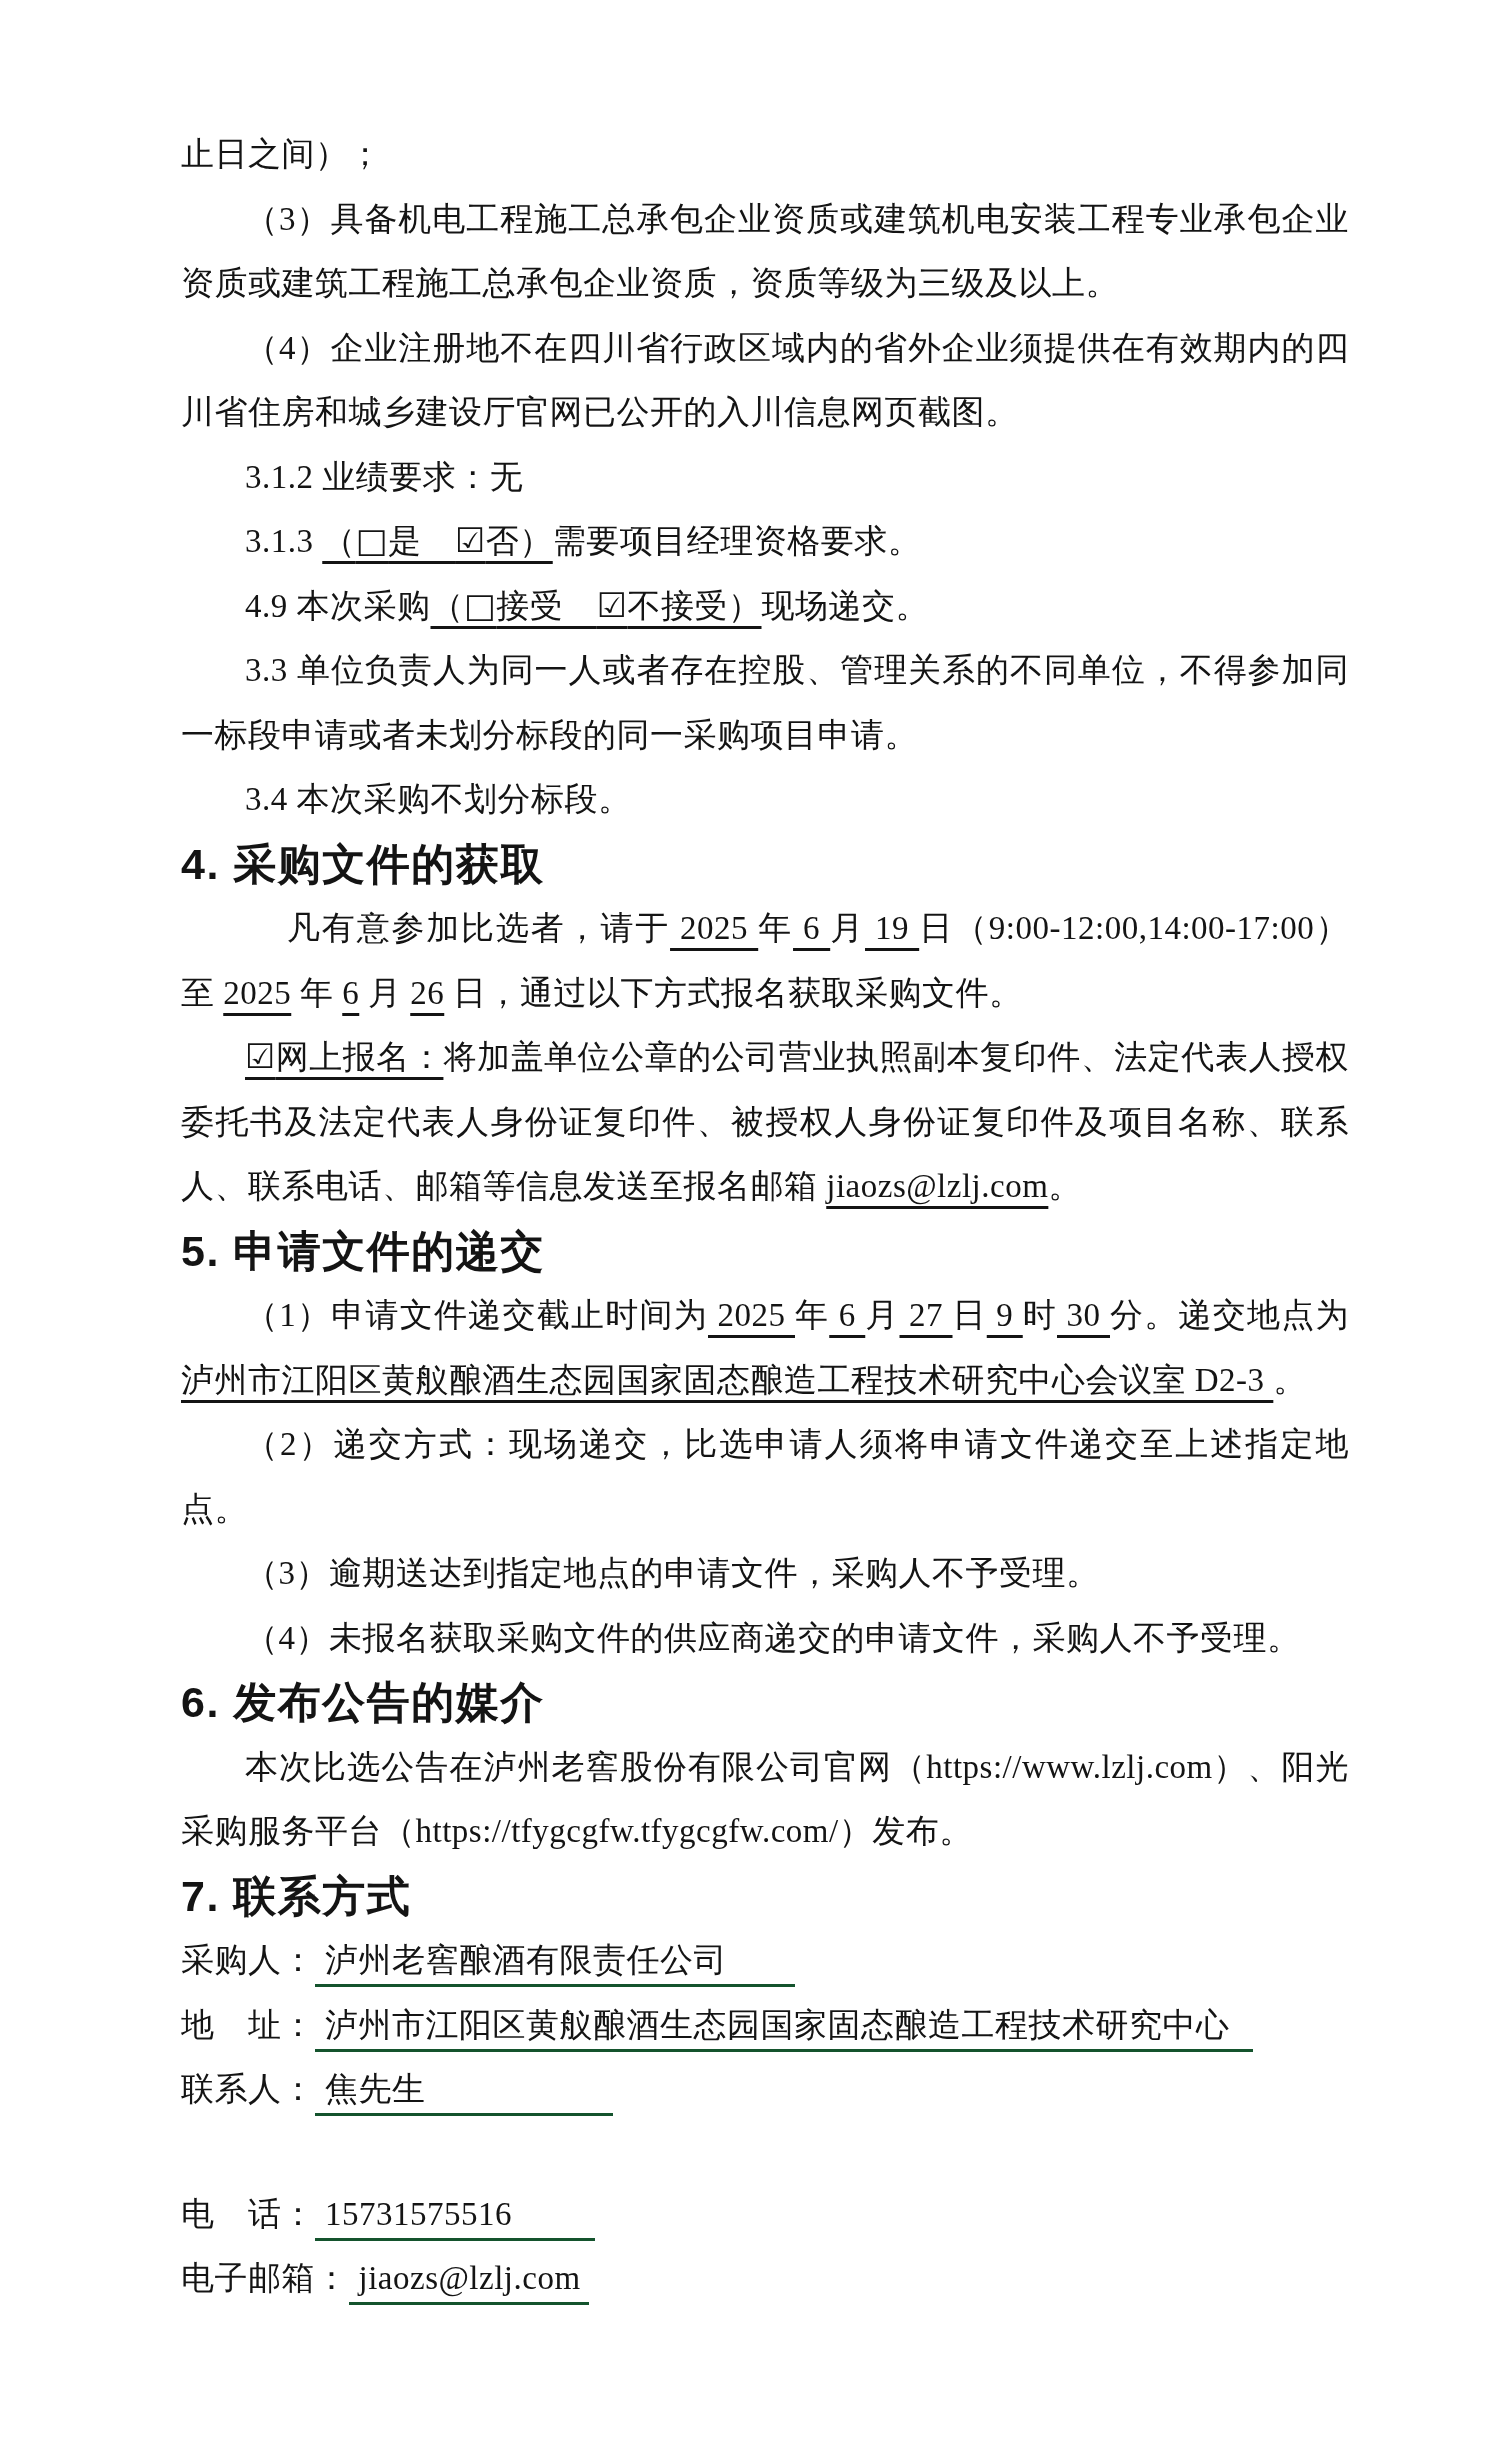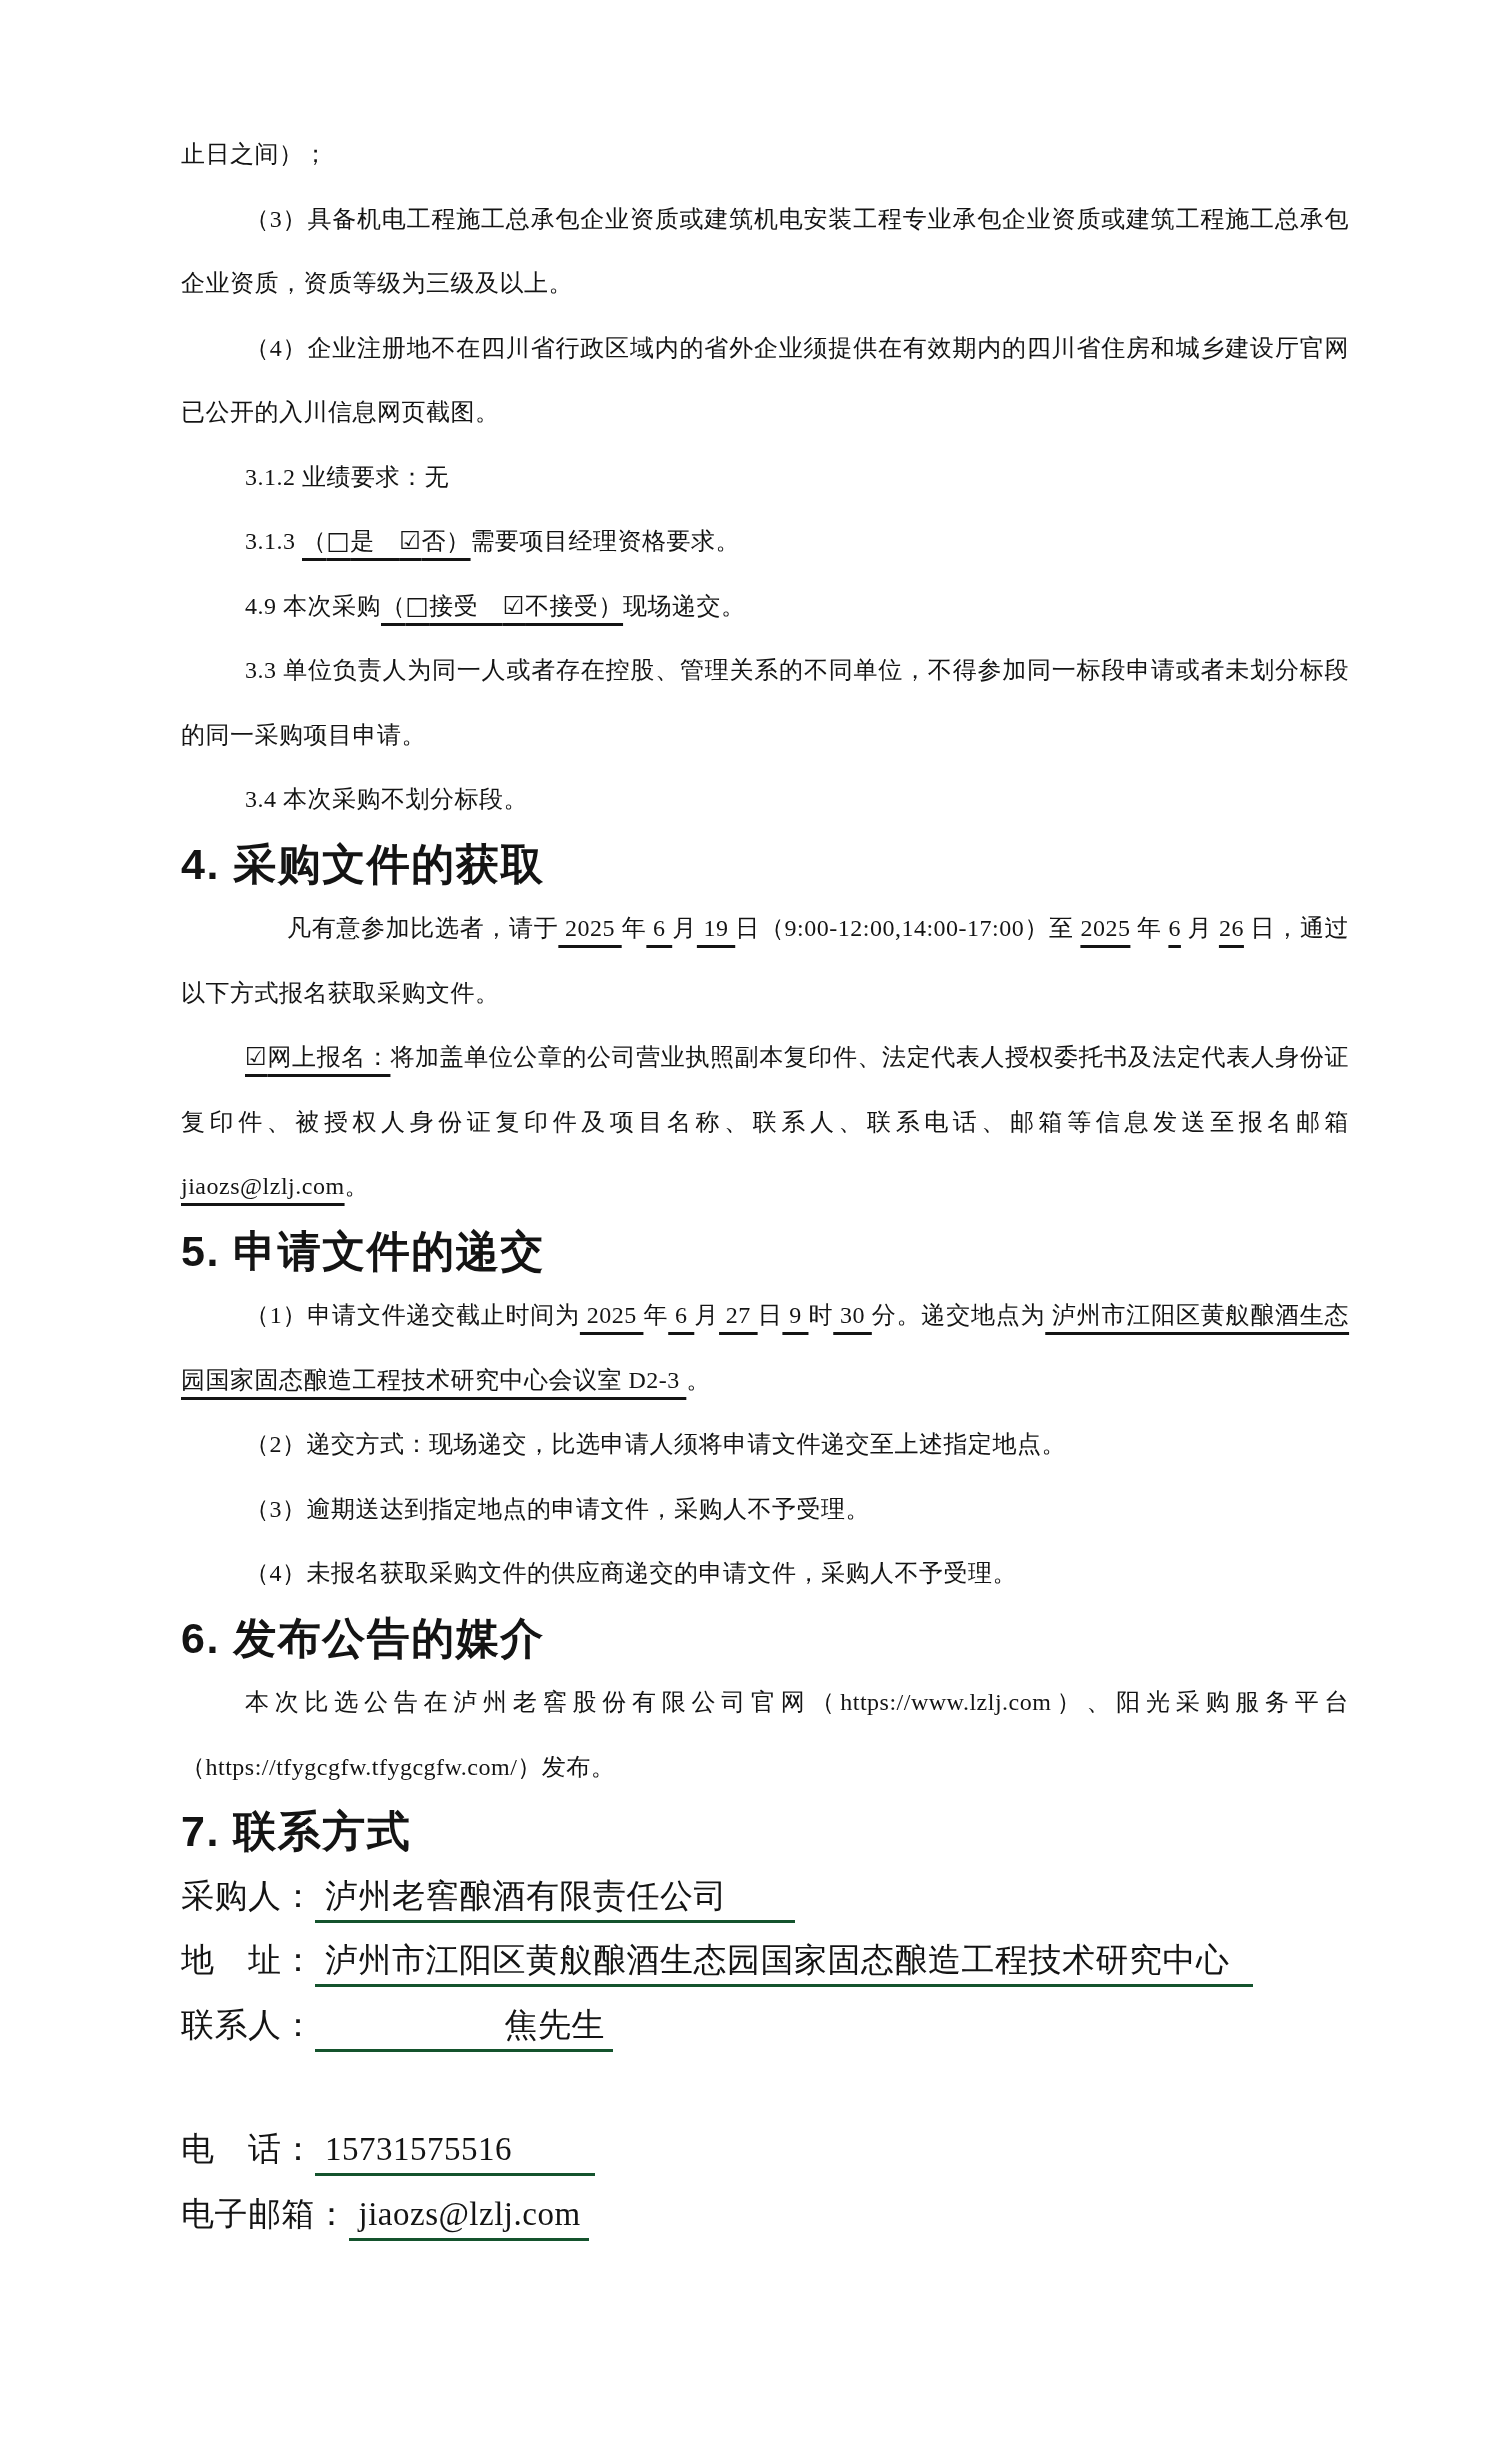--- a/index.html
+++ b/index.html
@@ -17,21 +17,21 @@
   .page {
     box-sizing: border-box;
     width: 1500px;
     height: 2462px;
     padding: 122px 150px 0 181px;
     background: #ffffff;
   }
   .body-par {
     margin: 0;
     width: 1168px;
-    font-size: 24px;
+    font-size: 33px;
     line-height: 64.5px;
     letter-spacing: 0.5px;
     text-align: justify;
     white-space: normal;
   }
   .ind { text-indent: 64px; }
   .ind-lg { text-indent: 106px; }
   .hd {
     margin: 0;
     width: 1168px;
@@ -61,21 +61,21 @@
   .fill {
     display: inline-block;
     vertical-align: baseline;
     line-height: 46px;
     border-bottom: 3px solid #14532d;
     padding: 0 8px 1px 10px;
     white-space: nowrap;
   }
   .w-purchaser { min-width: 462px; }
   .w-address   { min-width: 920px; }
-  .w-contact   { min-width: 280px; text-align: right; }
+  .w-contact   { min-width: 280px; }
   .w-phone     { min-width: 262px; }
   .w-email     { min-width: 205px; }
   .gap-before  { margin-top: 60px; }
 </style>
 </head>
 <body>
 
 <div class="page">
 
   <p class="body-par">止日之间）；</p>

